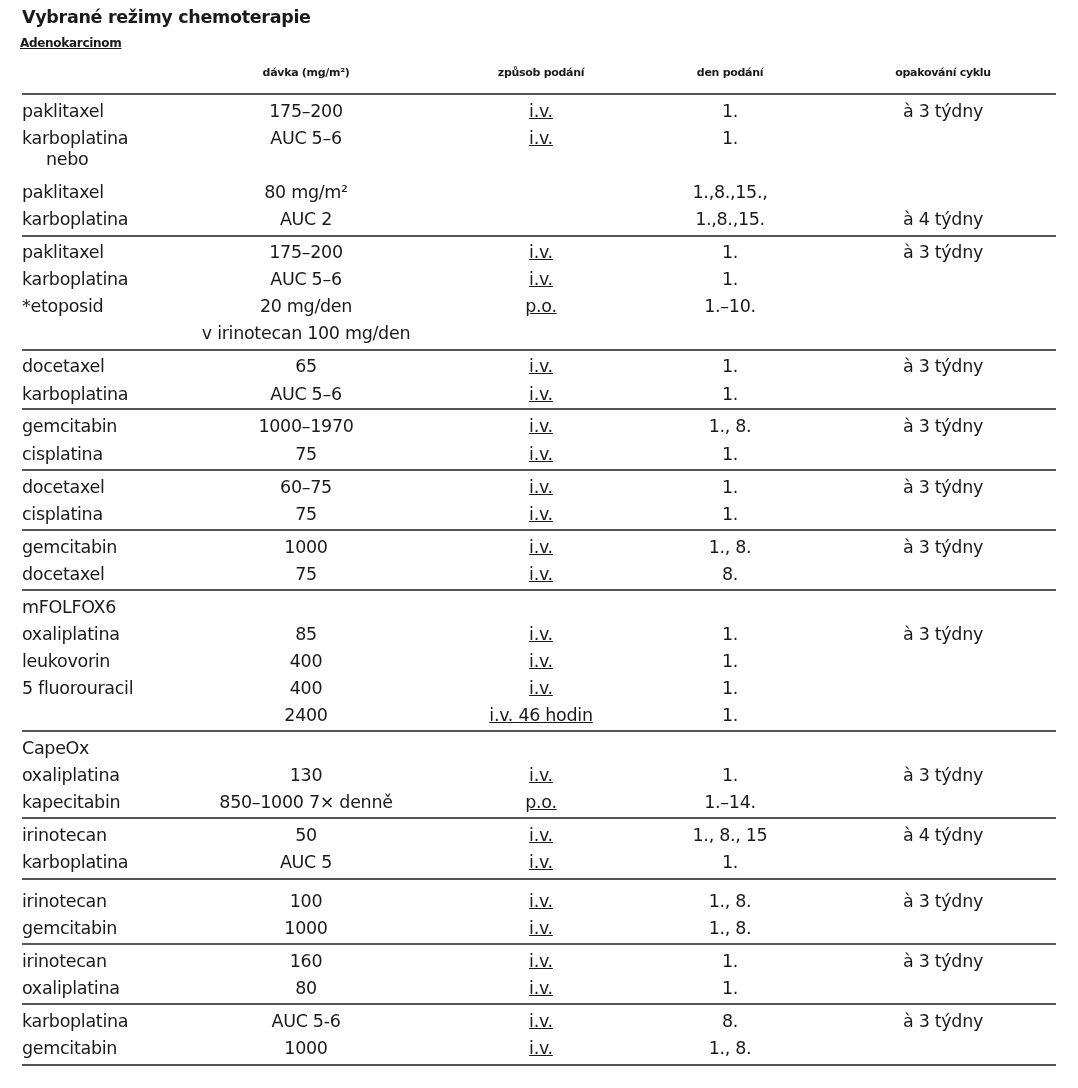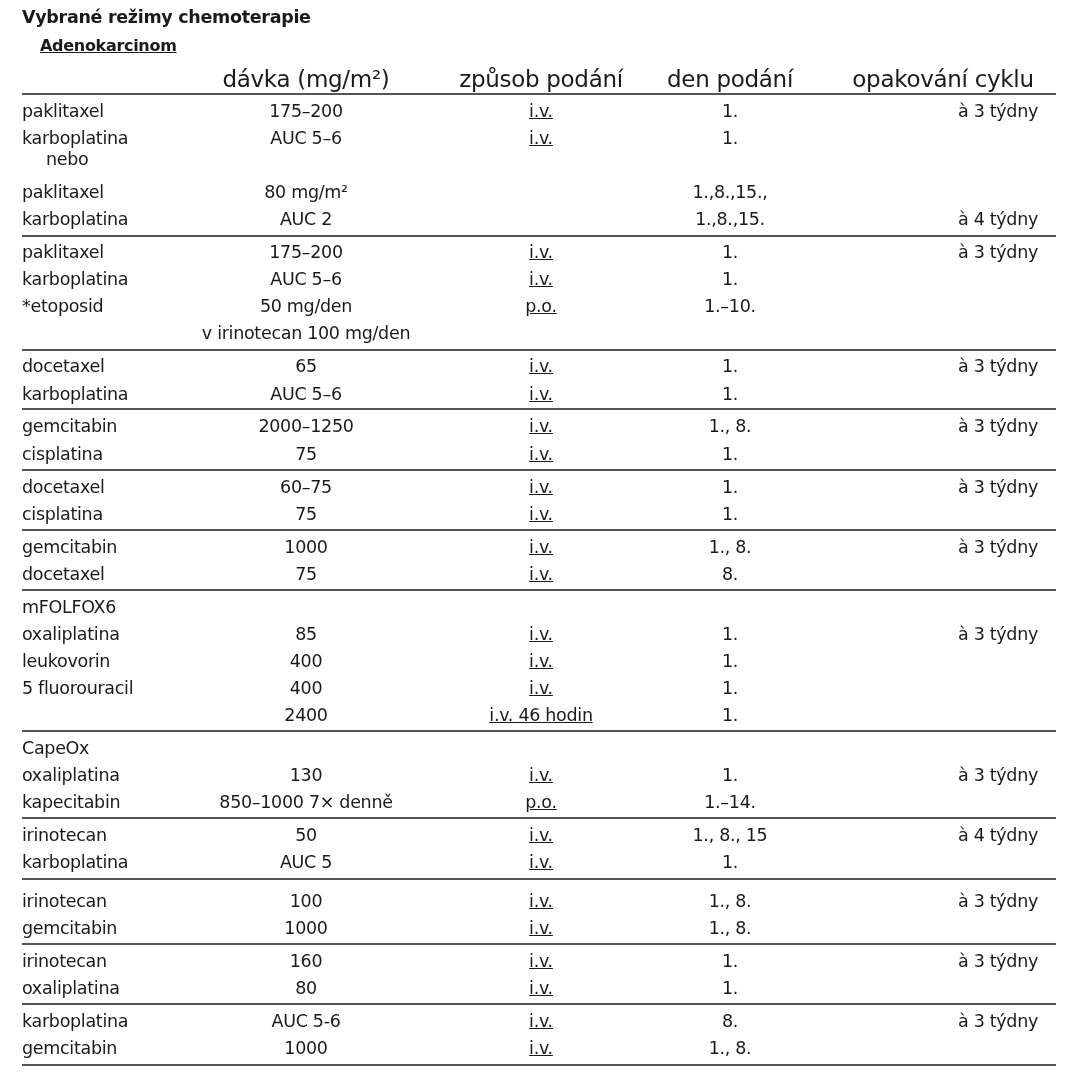--- a/index.html
+++ b/index.html
@@ -1,28 +1,28 @@
 <!DOCTYPE html>
 <html><head>
 <meta charset="utf-8">
 <style>
   html, body { margin: 0; padding: 0; background: #ffffff; }
   body { width: 1078px; height: 1088px; position: relative; overflow: hidden;
          font-family: "DejaVu Sans", "Liberation Sans", sans-serif; color: #1a1a1a; }
   .title { position: absolute; left: 22px; top: 7px; font-size: 17.5px; font-weight: bold; letter-spacing: -0.3px; text-align: center; }
-  .subtitle { position: absolute; left: 40px; top: 36px; font-size: 16px; font-weight: bold; text-decoration: underline; letter-spacing: -0.3px; }
-  .hdr { position: absolute; top: 66px; font-size: 23px; font-weight: normal; white-space: nowrap; transform: translateX(-50%); letter-spacing: -0.3px; }
+  .subtitle { position: absolute; left: 20px; top: 36px; font-size: 12px; font-weight: bold; text-decoration: underline; letter-spacing: -0.3px; }
+  .hdr { position: absolute; top: 66px; font-size: 11px; font-weight: bold; white-space: nowrap; transform: translateX(-50%); letter-spacing: -0.3px; }
   .rule { position: absolute; left: 22px; width: 1034px; height: 2px; background: #555; }
   .row { position: absolute; left: 0; width: 1078px; height: 24px; font-size: 17.5px; letter-spacing: -0.3px; }
   .row span { position: absolute; top: 0; white-space: nowrap; line-height: 24px; }
   .c-drug { left: 22px; }
   .c-dose { left: 306px; transform: translateX(-50%); }
   .c-route { left: 541px; transform: translateX(-50%); text-decoration: underline; }
   .c-day { left: 730px; transform: translateX(-50%); }
-  .c-cycle { left: 998px; transform: translateX(-50%); }
+  .c-cycle { left: 943px; transform: translateX(-50%); }
 </style>
 </head>
 <body>
 
 <div class="title">Vybrané režimy chemoterapie</div>
 <div class="subtitle">Adenokarcinom</div>
 
 <div class="hdr" style="left:306px">dávka (mg/m²)</div>
 <div class="hdr" style="left:541px">způsob podání</div>
 <div class="hdr" style="left:730px">den podání</div>
@@ -88,21 +88,21 @@
     </div>
     <div class="row" style="top: 267px;">
       <span class="c-drug">karboplatina</span>
       <span class="c-dose">AUC 5–6</span>
       <span class="c-route">i.v.</span>
       <span class="c-day">1.</span>
       <span class="c-cycle"></span>
     </div>
     <div class="row" style="top: 294px;">
       <span class="c-drug">*etoposid</span>
-      <span class="c-dose">50 mg/den</span>
+      <span class="c-dose">20 mg/den</span>
       <span class="c-route">p.o.</span>
       <span class="c-day">1.–10.</span>
       <span class="c-cycle"></span>
     </div>
     <div class="row" style="top: 321px;">
       <span class="c-drug"></span>
       <span class="c-dose">v irinotecan 100 mg/den</span>
       <span class="c-route"></span>
       <span class="c-day"></span>
       <span class="c-cycle"></span>
@@ -116,21 +116,21 @@
     </div>
     <div class="row" style="top: 382px;">
       <span class="c-drug">karboplatina</span>
       <span class="c-dose">AUC 5–6</span>
       <span class="c-route">i.v.</span>
       <span class="c-day">1.</span>
       <span class="c-cycle"></span>
     </div>
     <div class="row" style="top: 414px;">
       <span class="c-drug">gemcitabin</span>
-      <span class="c-dose">2000–1250</span>
+      <span class="c-dose">1000–1970</span>
       <span class="c-route">i.v.</span>
       <span class="c-day">1., 8.</span>
       <span class="c-cycle">à 3 týdny</span>
     </div>
     <div class="row" style="top: 442px;">
       <span class="c-drug">cisplatina</span>
       <span class="c-dose">75</span>
       <span class="c-route">i.v.</span>
       <span class="c-day">1.</span>
       <span class="c-cycle"></span>

